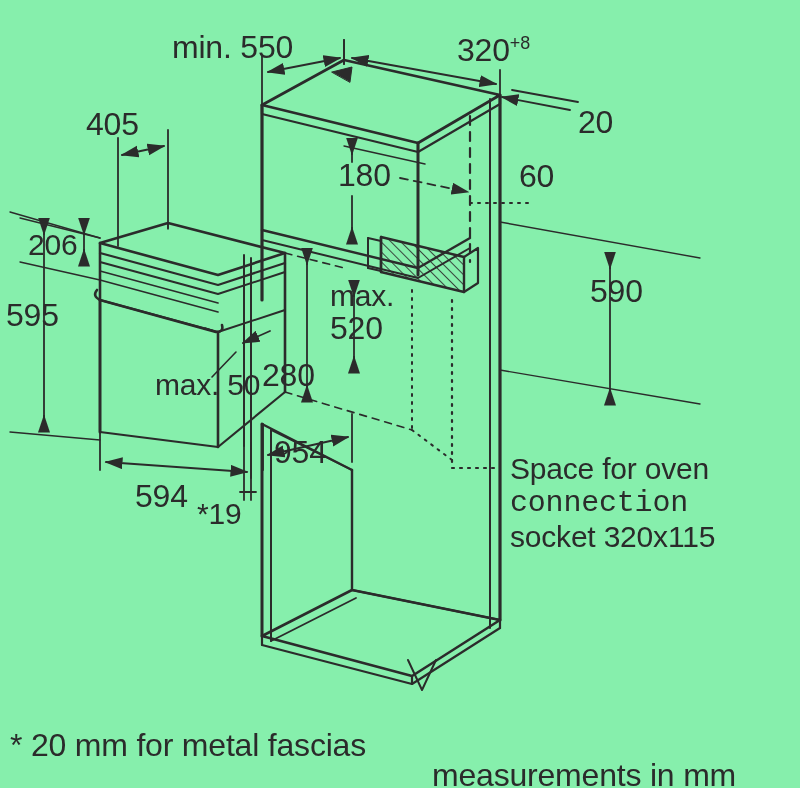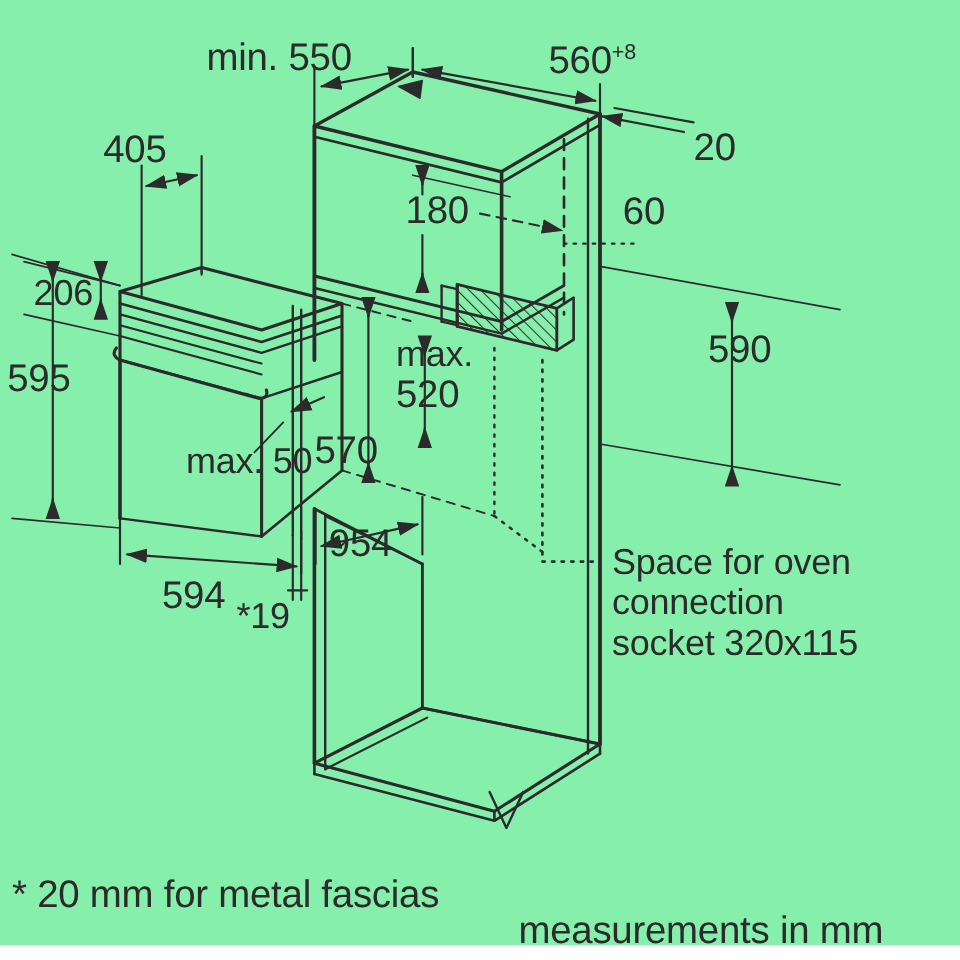--- a/index.html
+++ b/index.html
@@ -260,53 +260,53 @@
       <g stroke-width="2.0">
         <path d="M408,660 L422,690 L436,660"></path>
       </g>
 
     </g>
   </svg>
 
   <div class="dim-label t32" style="left:172px; top:30px;">min. 550</div>
 
   <div class="dim-label t32" style="left:457px; top:33px;">
-    <span>560</span><span class="sup">+8</span>
+    <span>320</span><span class="sup">+8</span>
   </div>
 
   <div class="dim-label t32" style="left:578px; top:105px;">20</div>
 
   <div class="dim-label t32" style="left:519px; top:159px;">60</div>
 
   <div class="dim-label t32" style="left:338px; top:158px;">180</div>
 
   <div class="dim-label t32" style="left:86px; top:107px;">405</div>
 
   <div class="dim-label t30" style="left:28px; top:228px;">206</div>
 
   <div class="dim-label t32" style="left:6px; top:298px;">595</div>
 
   <div class="dim-label t30" style="left:115px; top:368px;margin-left:40px;">max. 50</div>
 
   <div class="dim-label t30" style="left:330px; top:279px;">max.</div>
   <div class="dim-label t32" style="left:330px; top:311px;">520</div>
 
-  <div class="dim-label t32" style="left:262px; top:358px;">570</div>
+  <div class="dim-label t32" style="left:262px; top:358px;">280</div>
 
   <div class="dim-label t32" style="left:135px; top:435px;margin-top:44px;">594</div>
 
   <div class="dim-label t32" style="left:274px; top:435px;">954</div>
 
   <div class="dim-label t30" style="left:197px; top:497px;">
     <span>*19</span>
   </div>
 
   <div class="dim-label t32" style="left:590px; top:274px;">590</div>
 
   <div class="dim-label t30 multiline" style="left:510px; top:452px;">Space for oven</div>
-  <div class="dim-label t30 multiline" style="left:510px; top:486px;">connection</div>
+  <div class="dim-label t30 multiline" style="left:510px; top:486px;font-family:Liberation Mono, monospace;">connection</div>
   <div class="dim-label t30 multiline" style="left:510px; top:520px;">socket 320x115</div>
 
   <div class="dim-label t32" style="left:10px; top:700px;margin-top:28px;">* 20 mm for metal fascias</div>
 
   <div class="dim-label t32" style="left:432px; top:758px;">measurements in mm</div>
 
 </div>
 
 </body></html>

